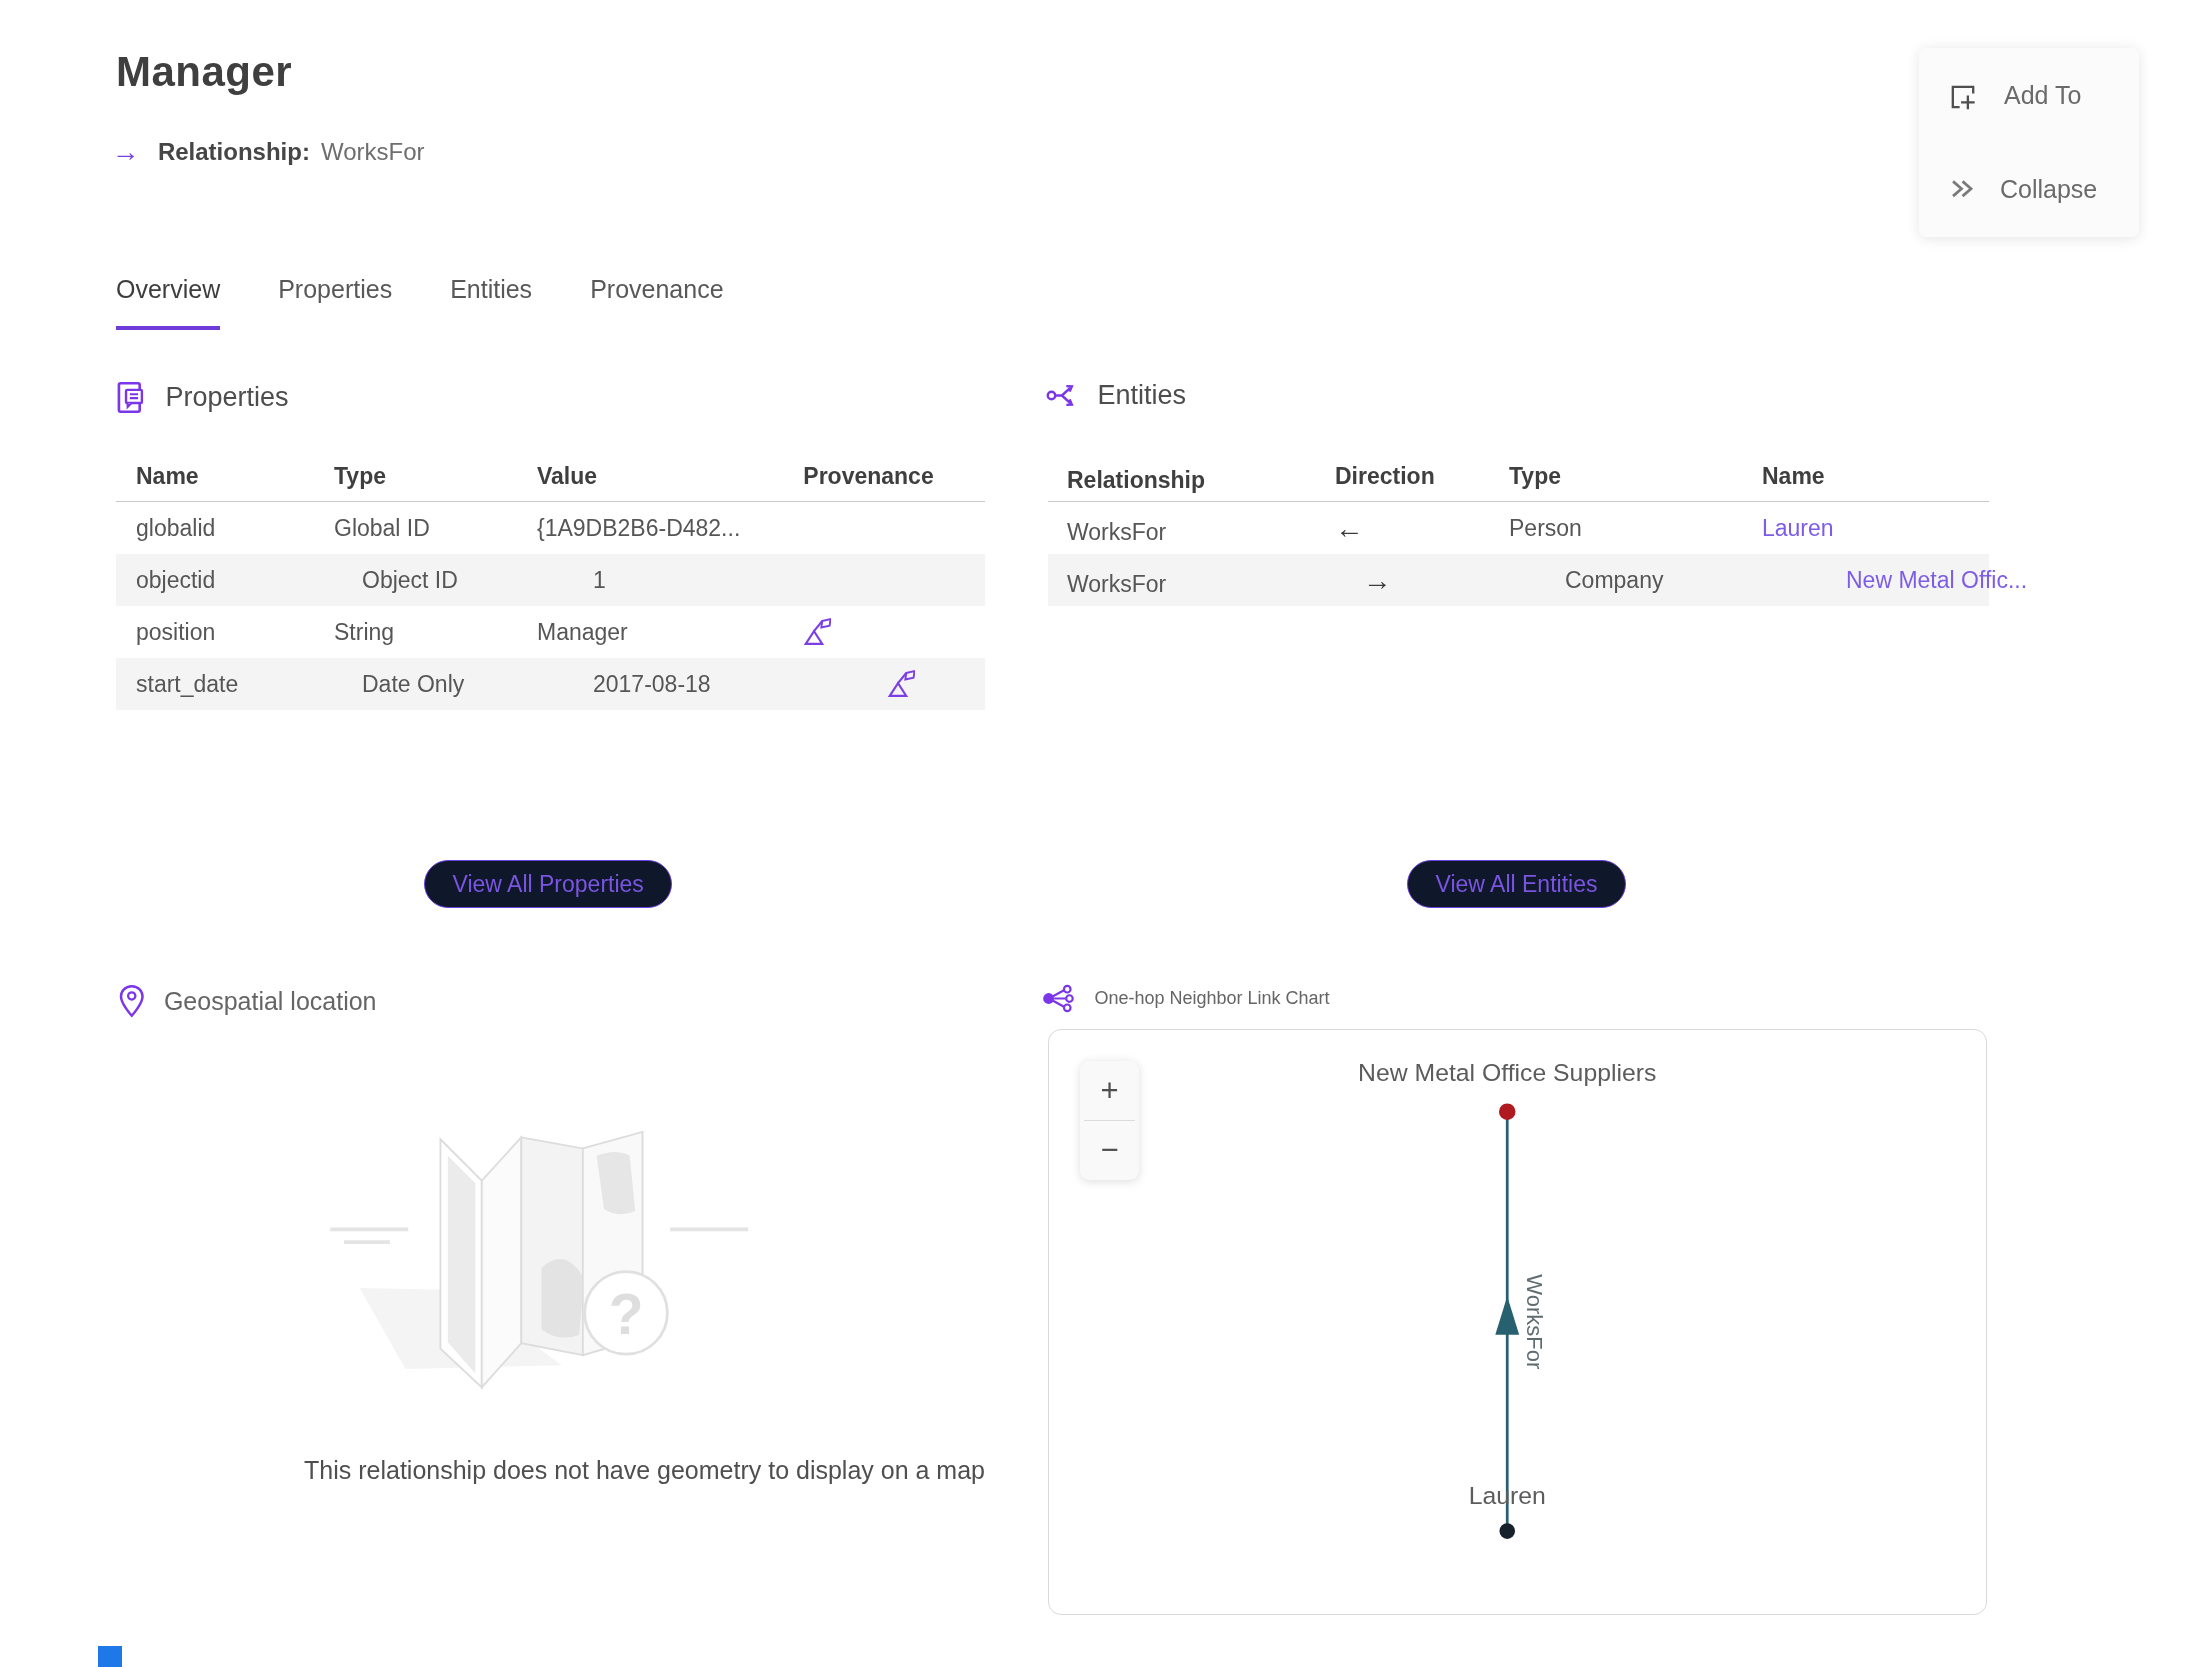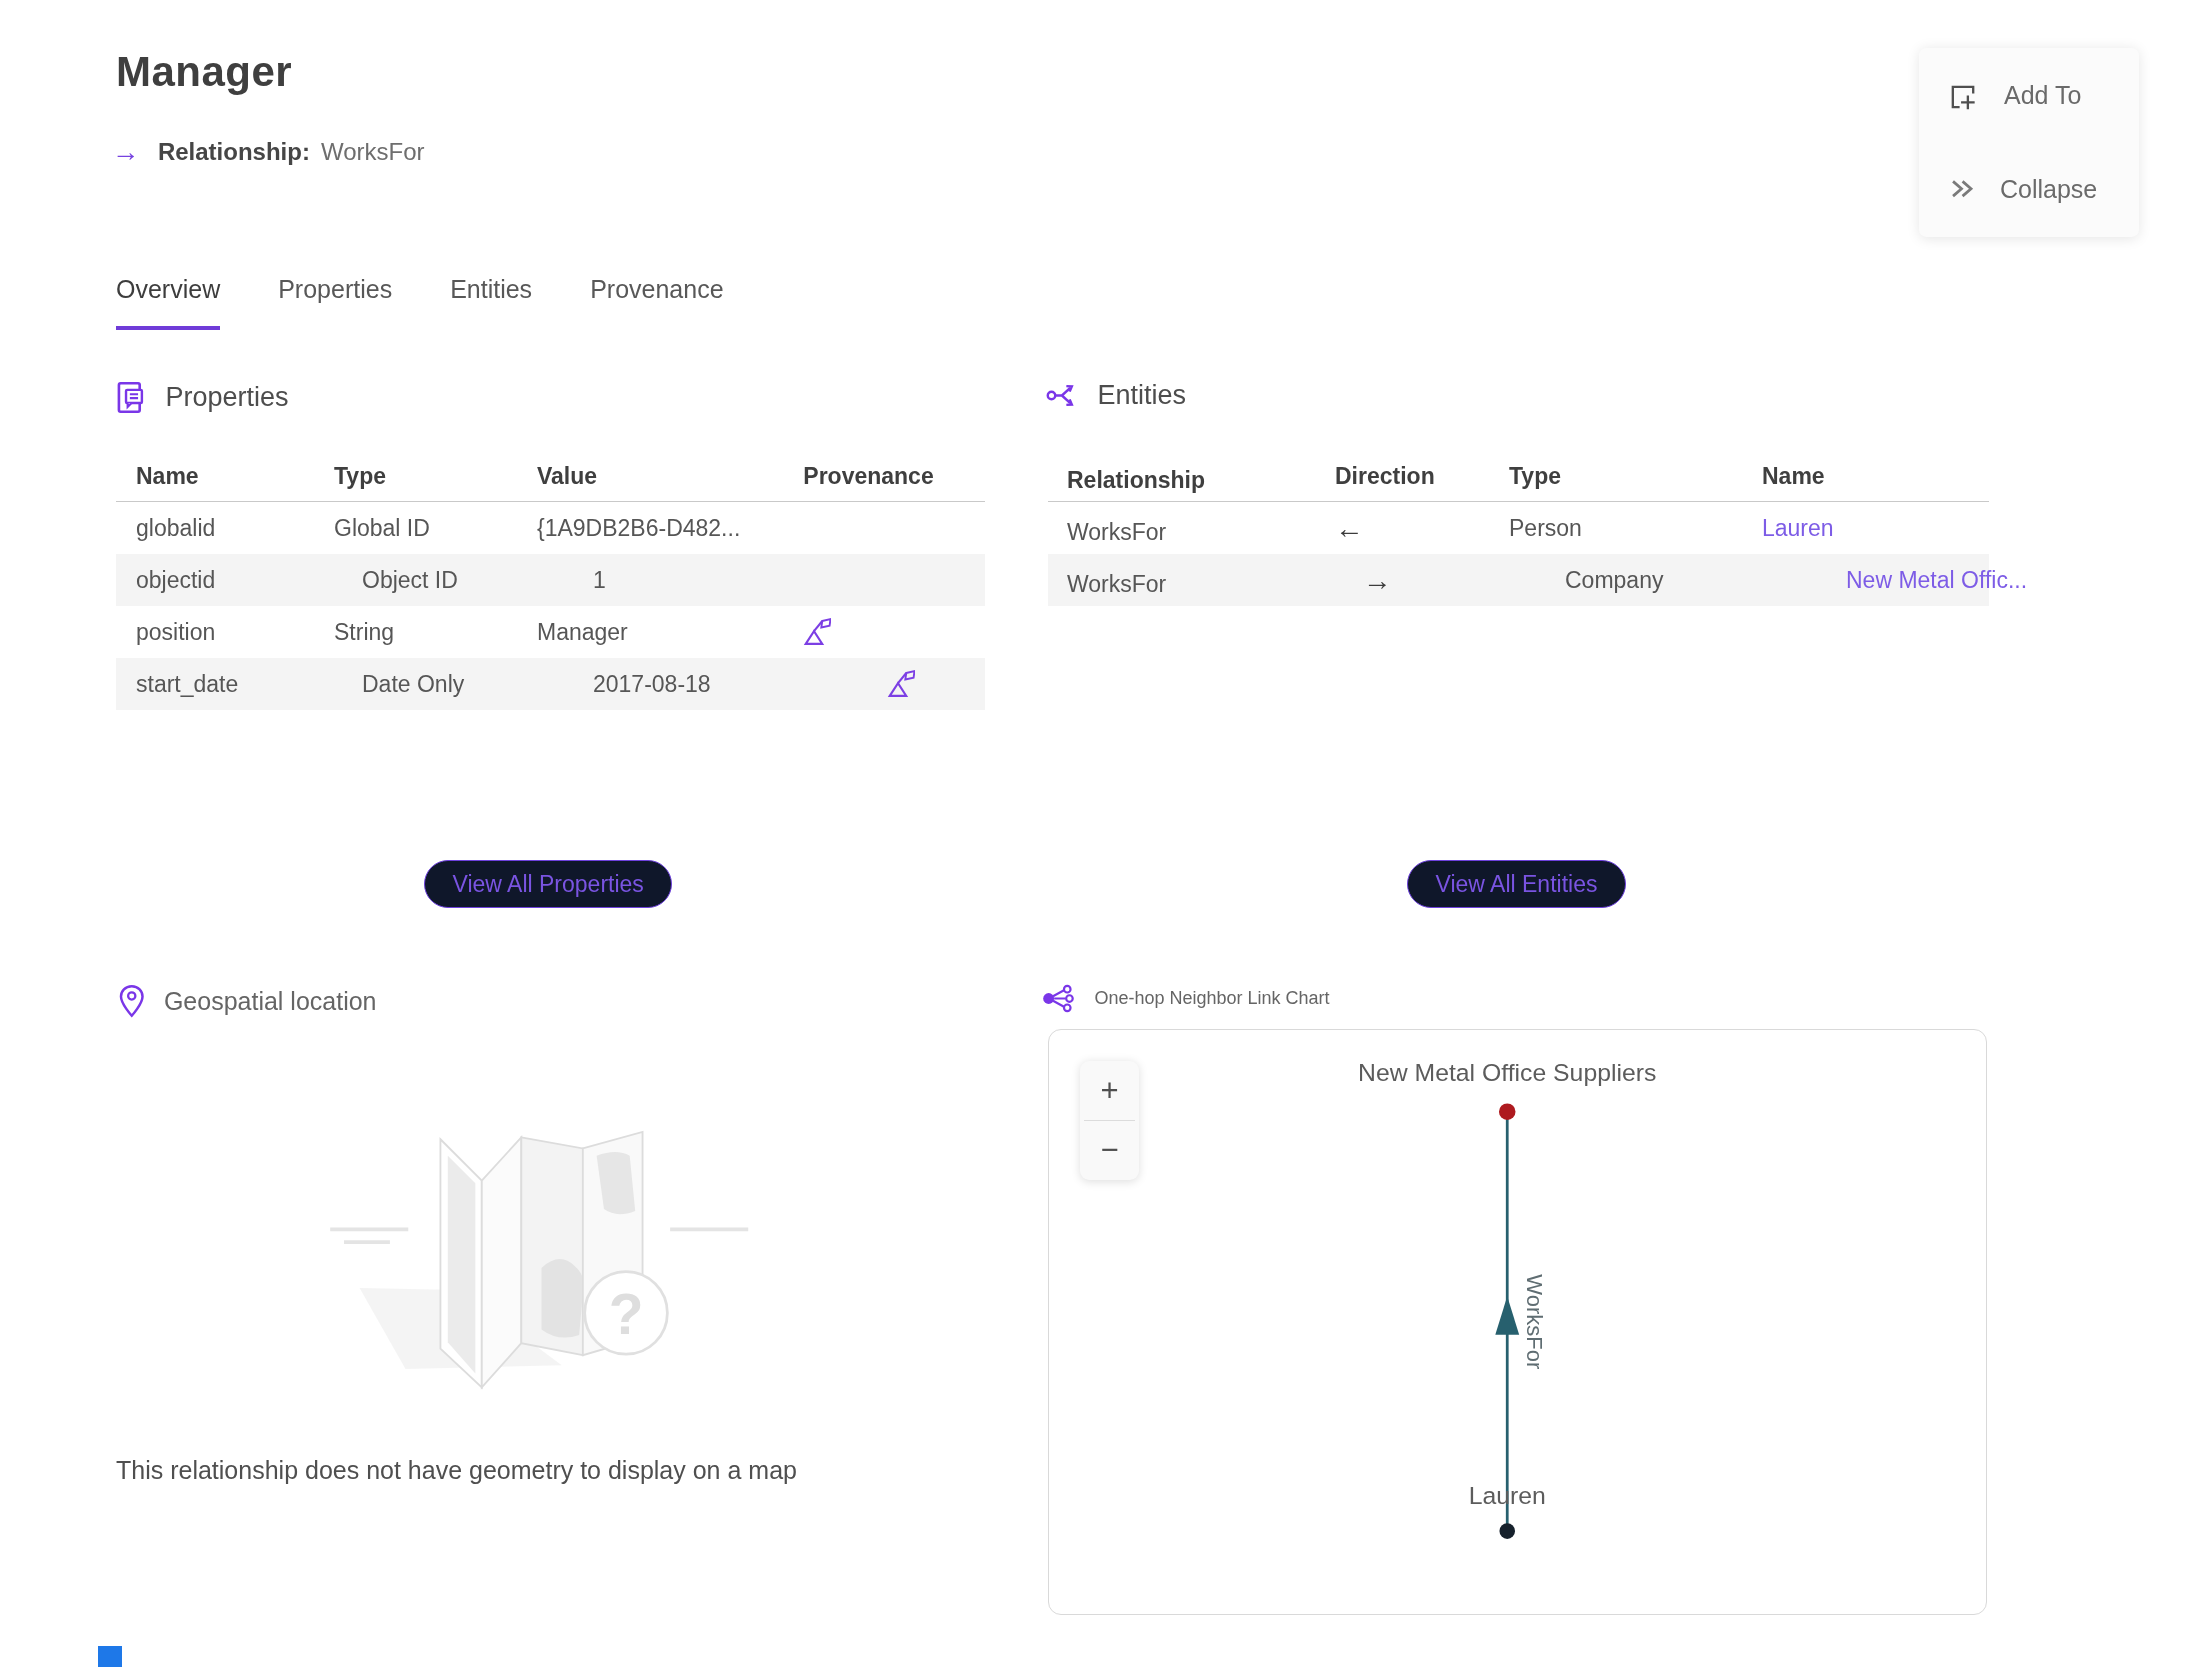--- a/index.html
+++ b/index.html
@@ -54,21 +54,21 @@
   .flag-wrap{padding-left:20px;display:flex;align-items:center;}
 
   
   .view-all{position:absolute;top:860px;height:48px;border-radius:25px;border:1.8px solid #6d41dc;
     background:#0f172a;color:#7a54e2;font-size:23px;display:flex;align-items:center;
     padding:0 27.5px;cursor:pointer;font-family:"Liberation Sans",sans-serif;}
   .va-props{left:424px;}
   .va-ents{left:1407px;}
 
   
-  .geo-msg{left:116px;top:1456px;width:869px;text-align:left;font-size:25px;color:#4f4f4f;}
+  .geo-msg{left:116px;top:1456px;width:869px;text-align:right;font-size:25px;color:#4f4f4f;}
 
   
   .chart-panel{left:1048px;top:1029px;width:937px;height:584px;border:1.8px solid #d9d9d9;border-radius:13px;background:#fff;}
   .zoom-ctl{position:absolute;left:31px;top:31px;width:59px;background:#f9f9f9;border-radius:9.2px;
     box-shadow:0 1.8px 9.2px rgba(0,0,0,.13);overflow:hidden;}
   .zoom-btn{width:59px;height:59px;display:flex;align-items:center;justify-content:center;
     font-size:31px;color:#4f4f4f;cursor:pointer;background:transparent;border:none;font-family:"Liberation Sans",sans-serif;}
   .zoom-div{height:0.9px;background:#dcdcdc;margin:0 3.7px;}
 
   .graph-svg{position:absolute;left:0;top:0;}

